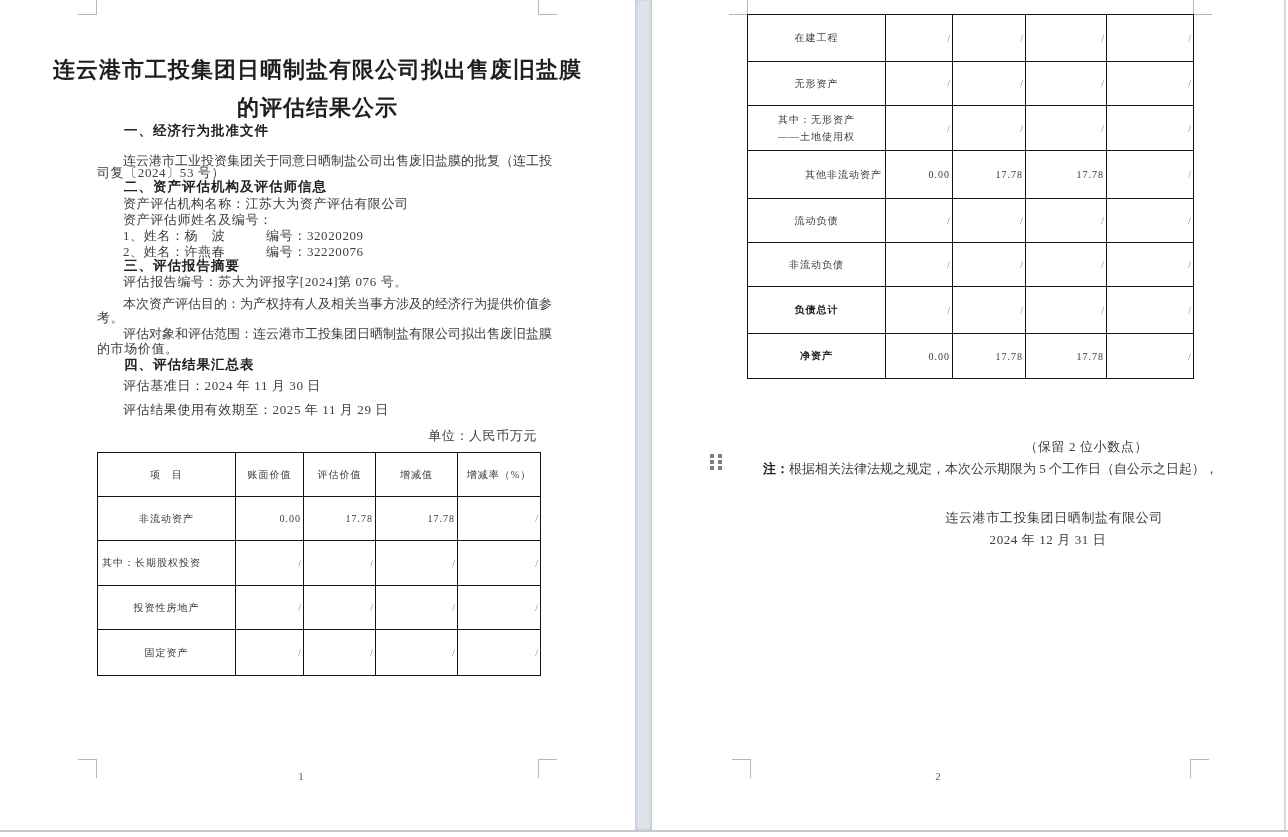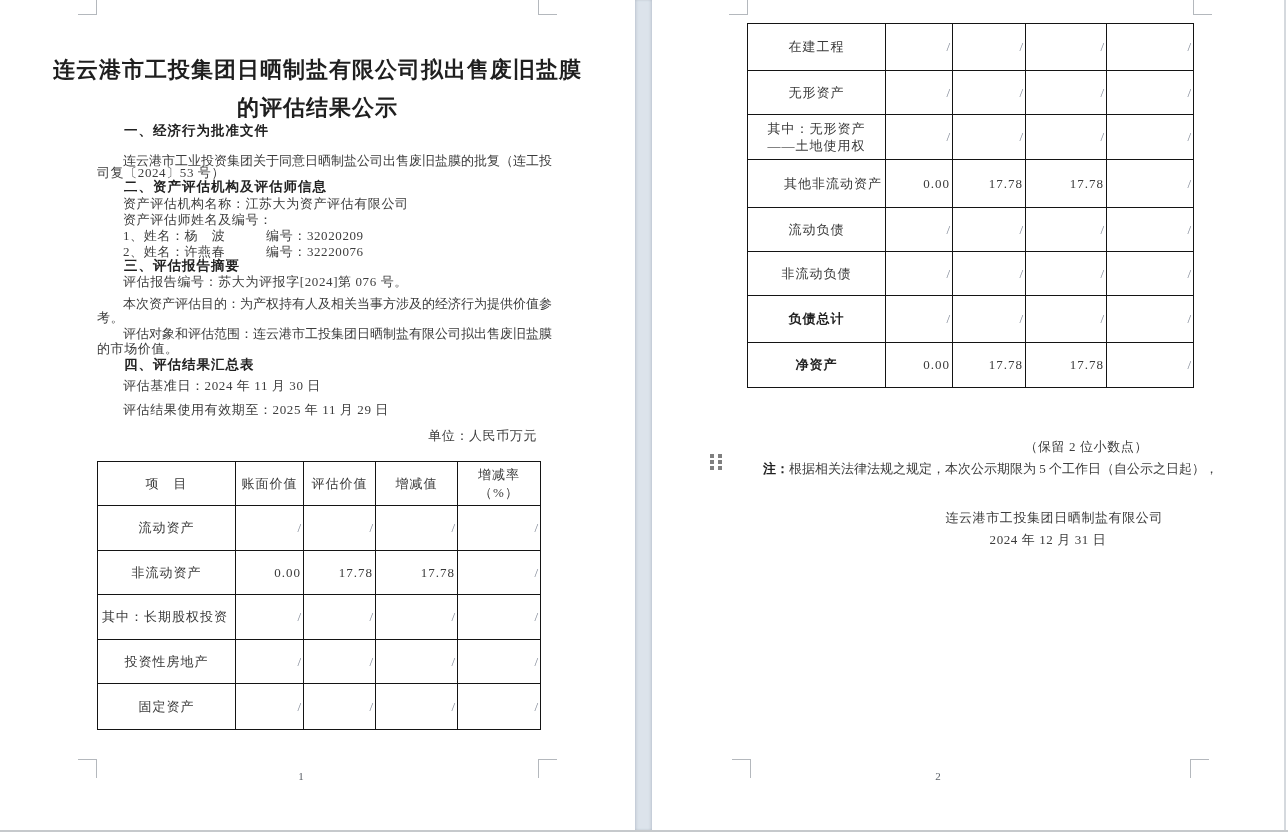--- a/index.html
+++ b/index.html
@@ -20,21 +20,21 @@
   .title-line{position:absolute;left:0;width:635px;text-align:center;
       font-family:"Liberation Sans","DejaVu Sans",sans-serif;font-weight:bold;
       font-size:22px;letter-spacing:1px;color:#1f1f1f;white-space:nowrap;}
   .l{position:absolute;font-size:13px;letter-spacing:.6px;white-space:nowrap;color:#3c3c3c;}
   .h{font-family:"Liberation Sans","DejaVu Sans",sans-serif;font-weight:bold;color:#222;
      font-size:13.5px;letter-spacing:1px;}
   .tight{letter-spacing:0;}
   .r-align{text-align:right;}
 
   table.t{position:absolute;border-collapse:collapse;table-layout:fixed;
-      font-size:13px;color:#3a3a3a;margin-top:9px;}
+      font-size:10px;color:#3a3a3a;}
   table.t td{border:1px solid #141414;padding:0 2px;letter-spacing:1px;overflow:hidden;}
   td.lab{text-align:center;}
   td.lab.left{text-align:left;padding-left:4px;}
   td.lab.rgt{text-align:right;padding-right:3px;}
   td.lab.two{white-space:pre-line;line-height:17px;}
   td.v{text-align:right;padding-right:5px;letter-spacing:1.5px;}
   td.v.slash{color:#7d8594;letter-spacing:0;}
   td.b{font-weight:bold;color:#222;}
   tr.hrow td{text-align:center;letter-spacing:1px;}
 
@@ -89,27 +89,20 @@
           <col style="width:83px">
         </colgroup>
       <tbody>
           <tr class="hrow" style="height:44px;">
         <td>项　目</td>
         <td>账面价值</td>
         <td>评估价值</td>
         <td>增减值</td>
         <td>增减率（%）</td>
       </tr>
-      <tr style="height:45px;">
-        <td class="lab">流动资产</td>
-        <td class="v slash">/</td>
-        <td class="v slash">/</td>
-        <td class="v slash">/</td>
-        <td class="v slash">/</td>
-      </tr>
       <tr style="height:44px;">
         <td class="lab">非流动资产</td>
         <td class="v">0.00</td>
         <td class="v">17.78</td>
         <td class="v">17.78</td>
         <td class="v slash">/</td>
       </tr>
       <tr style="height:45px;">
         <td class="lab left">其中：长期股权投资</td>
         <td class="v slash">/</td>

